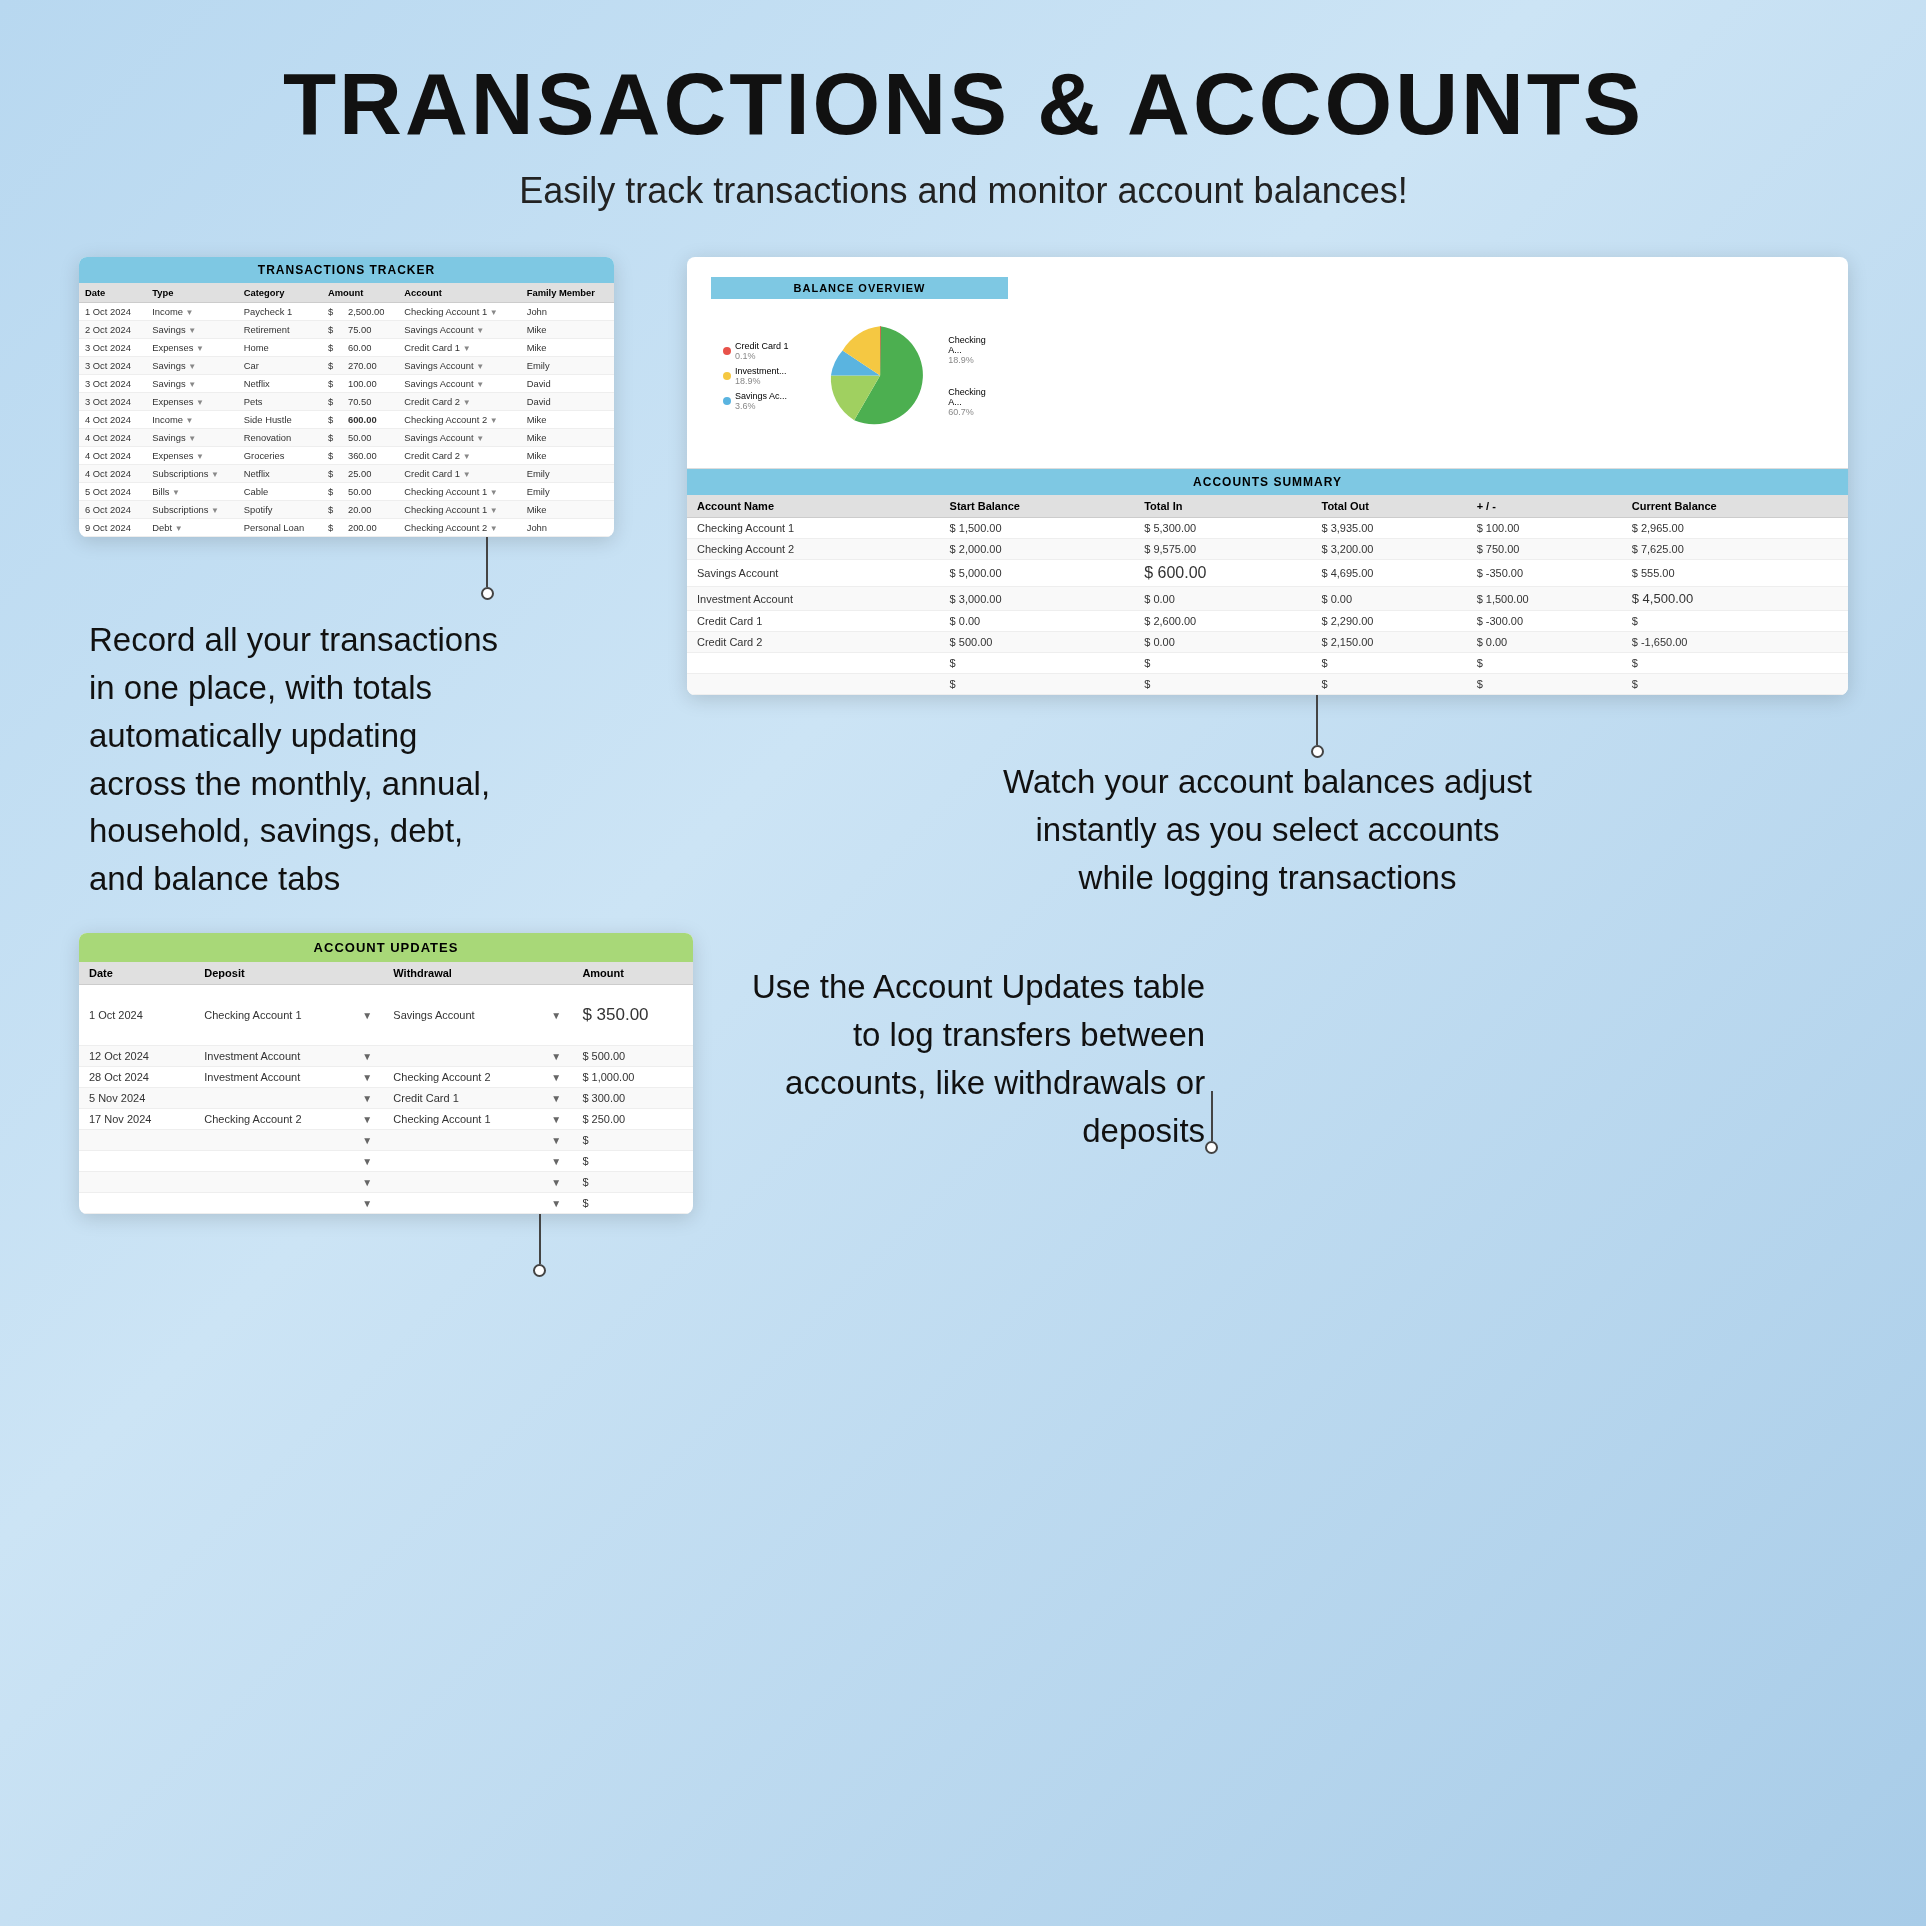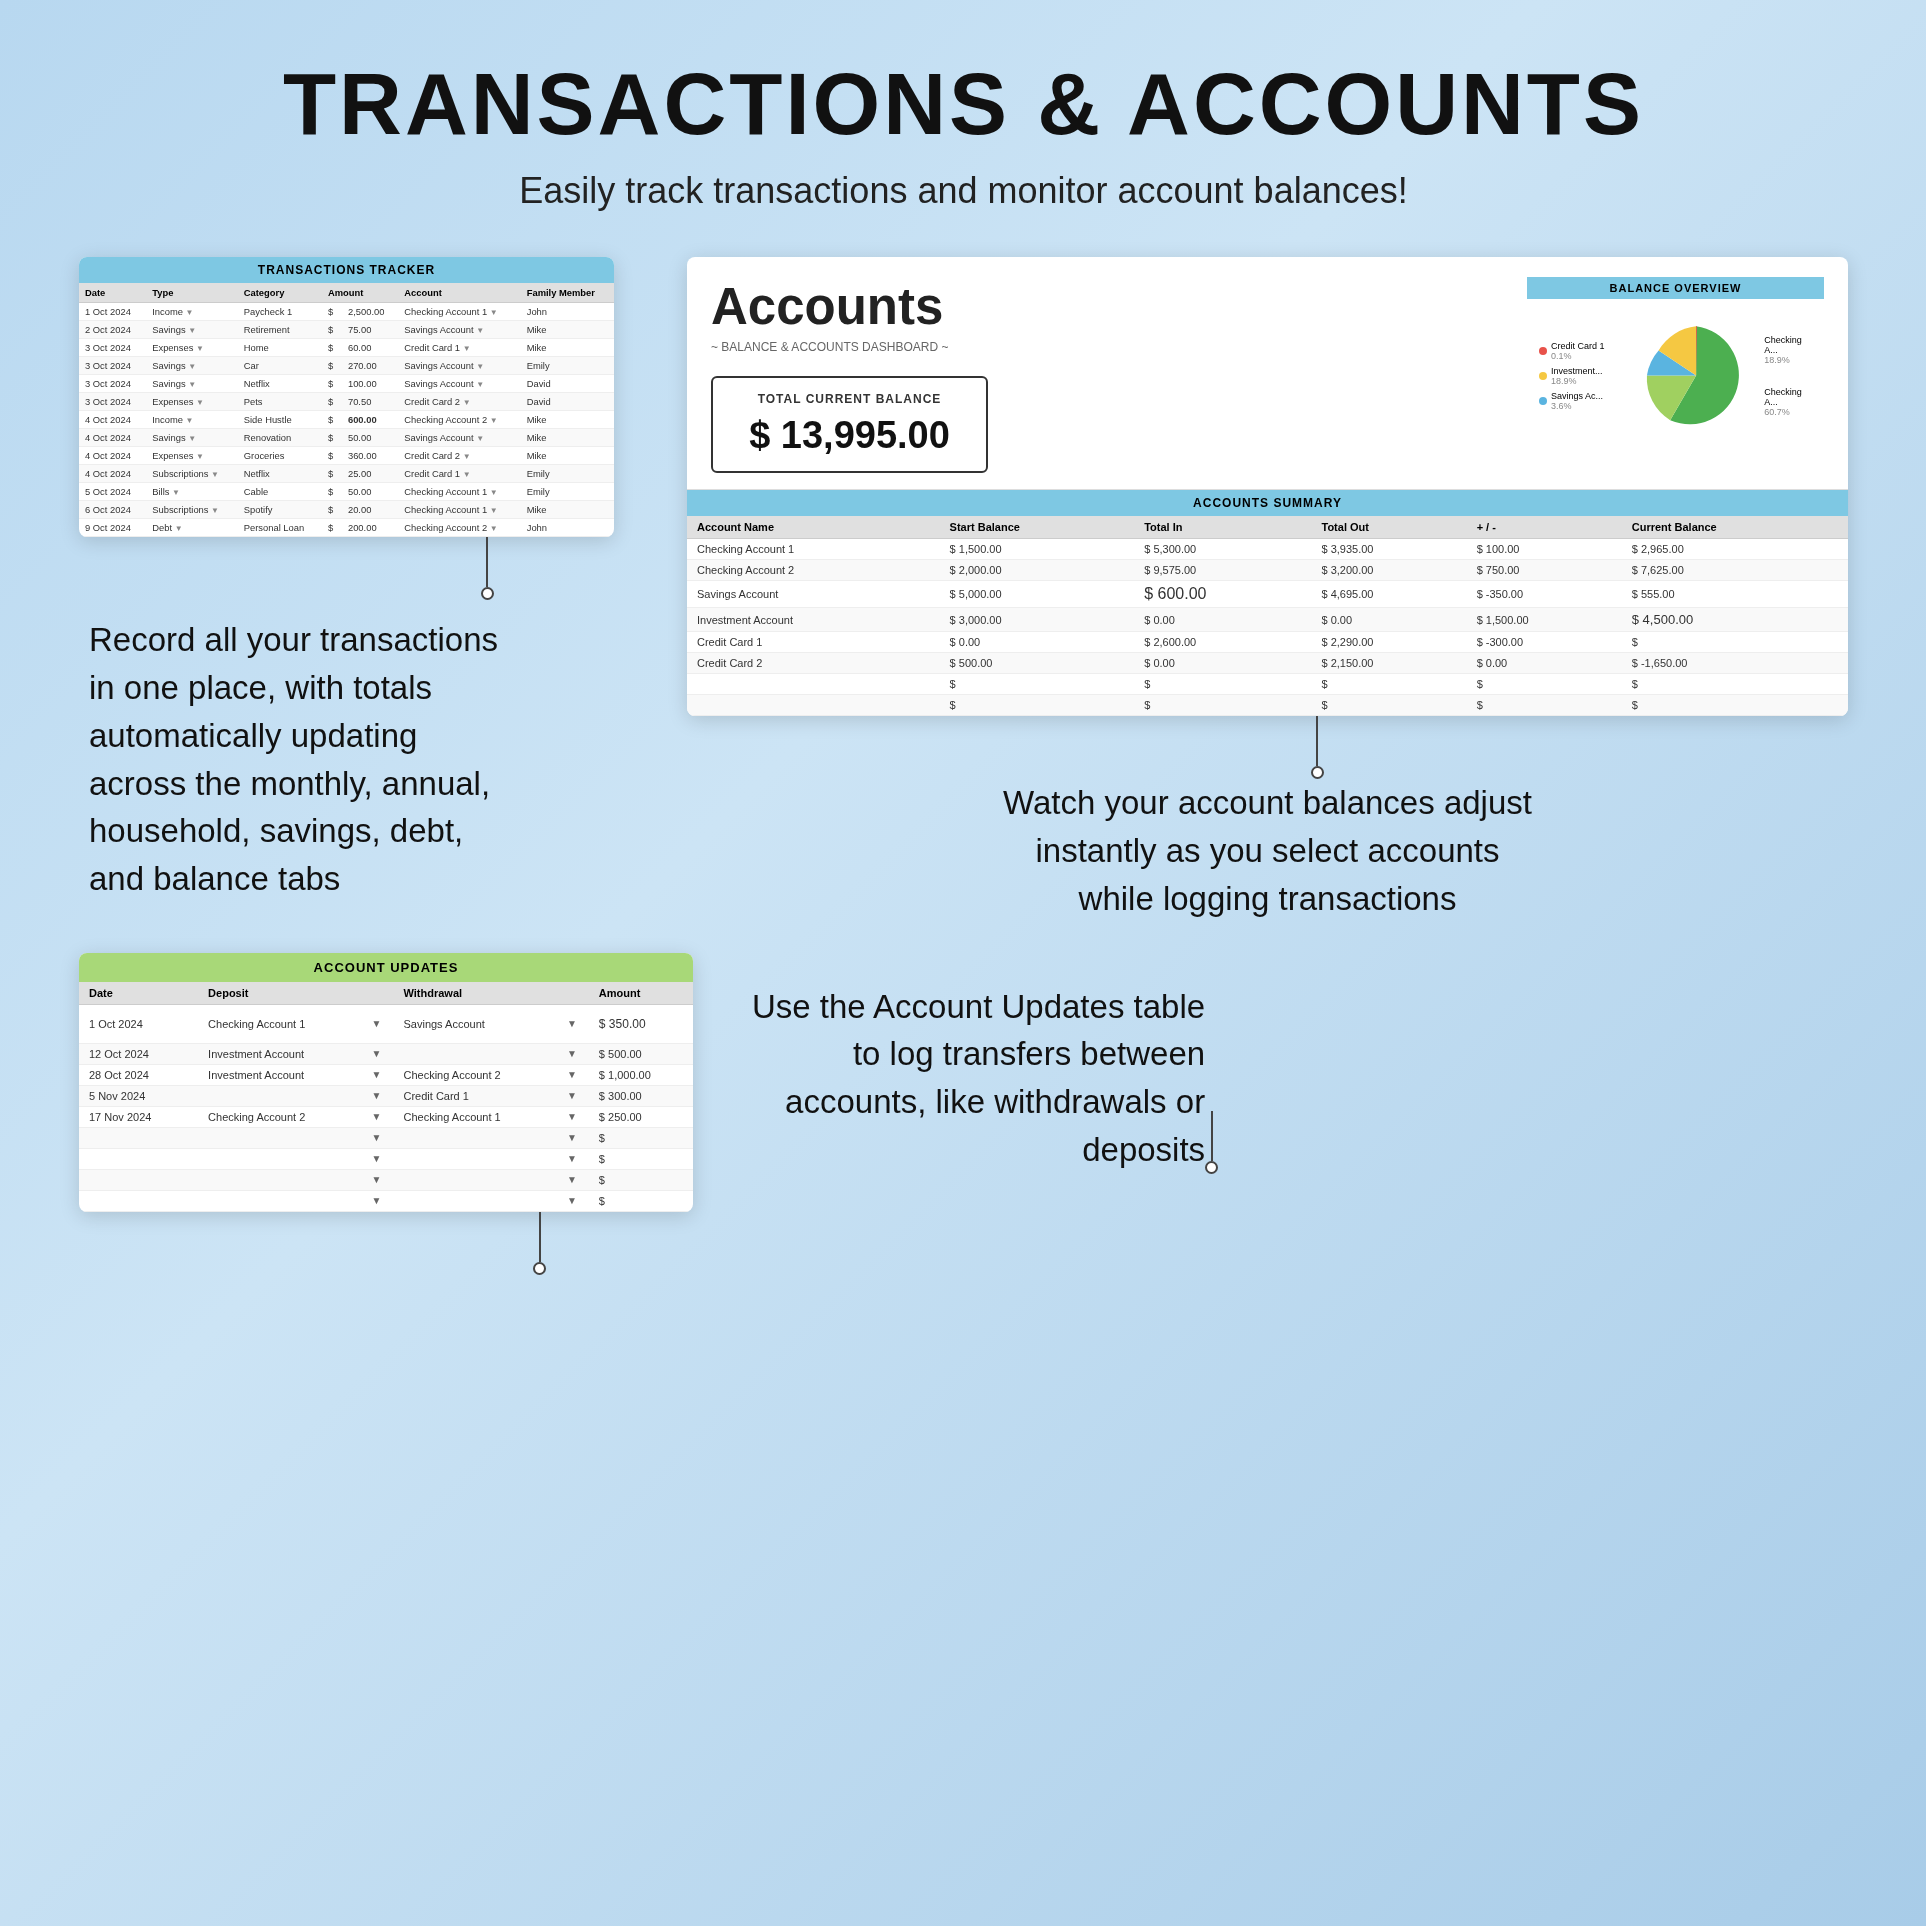--- a/index.html
+++ b/index.html
@@ -170,28 +170,20 @@
 household, savings, debt,
 and balance tabs</div>
   </div>
 
   <div style="display:flex; flex-direction:column; flex:1;">
 
     <div style="background:white; border-radius:8px; box-shadow:0 4px 20px rgba(0,0,0,0.15); overflow:hidden;">
 
       <div style="display:flex; flex-direction:row; padding:20px 24px 16px 24px; gap:20px; align-items:flex-start;">
 
-        <div style="flex:1;">
-          <div style="font-size:51px; font-weight:700; color:#222; font-family:Arial,sans-serif;">Accounts</div>
-          <div style="font-size:12px; color:#666; margin-top:4px; font-family:Arial,sans-serif;">~ BALANCE &amp; ACCOUNTS DASHBOARD ~</div>
-          <div style="border:2px solid #333; border-radius:6px; padding:14px 20px; margin-top:22px; display:inline-block; min-width:277px;">
-            <div style="font-size:12px; font-weight:700; text-align:center; color:#333; letter-spacing:1px; font-family:Arial,sans-serif;">TOTAL CURRENT BALANCE</div>
-            <div style="font-size:38px; font-weight:700; text-align:center; color:#111; margin-top:8px; font-family:Arial,sans-serif;">$ 13,995.00</div>
-          </div>
-        </div>
 
         <div style="width:297px; flex-shrink:0;">
           <div style="background:#7ec8e3; text-align:center; font-size:11px; font-weight:700; padding:5px; letter-spacing:1px; font-family:Arial,sans-serif;">BALANCE OVERVIEW</div>
           <div style="padding:12px; display:flex; flex-direction:row; align-items:center; gap:10px;">
 
             <div style="font-size:9px; display:flex; flex-direction:column; gap:5px; font-family:Arial,sans-serif; min-width:89px;">
               <div style="display:flex; align-items:center; gap:4px;">
                 <div style="width:8px; height:8px; border-radius:50%; background:#e8524a; flex-shrink:0;"></div>
                 <span>Credit Card 1<br><span style="color:#888;">0.1%</span></span>
               </div>
@@ -335,21 +327,21 @@
             <th style="background:#e0e0e0; padding:5px 10px; text-align:left; font-weight:700; border-bottom:1px solid #ccc;">Amount</th>
           </tr>
         </thead>
         <tbody id="updates-body">
             <tr>
               <td style="padding: 4px 10px; border-bottom: 1px solid rgb(238, 238, 238); font-size: 11px; color: rgb(51, 51, 51);">1 Oct 2024</td>
               <td style="padding: 4px 10px; border-bottom: 1px solid rgb(238, 238, 238); font-size: 11px; color: rgb(51, 51, 51);">Checking Account 1</td>
               <td style="padding: 4px; border-bottom: 1px solid rgb(238, 238, 238); font-size: 10px; color: rgb(102, 102, 102);">▼</td>
               <td style="padding: 4px 10px; border-bottom: 1px solid rgb(238, 238, 238); font-size: 11px; color: rgb(51, 51, 51);">Savings Account</td>
               <td style="padding: 4px; border-bottom: 1px solid rgb(238, 238, 238); font-size: 10px; color: rgb(102, 102, 102);">▼</td>
-              <td style="padding: 12px 10px; border-bottom: 1px solid rgb(238, 238, 238); font-size: 12px; color: rgb(51, 51, 51);">$ 350.00</td>
+              <td style="padding: 20px 10px; border-bottom: 1px solid rgb(238, 238, 238); font-size: 17px; color: rgb(51, 51, 51);">$ 350.00</td>
             </tr>
             <tr style="background: rgb(249, 249, 249);">
               <td style="padding: 4px 10px; border-bottom: 1px solid rgb(238, 238, 238); font-size: 11px; color: rgb(51, 51, 51);">12 Oct 2024</td>
               <td style="padding: 4px 10px; border-bottom: 1px solid rgb(238, 238, 238); font-size: 11px; color: rgb(51, 51, 51);">Investment Account</td>
               <td style="padding: 4px; border-bottom: 1px solid rgb(238, 238, 238); font-size: 10px; color: rgb(102, 102, 102);">▼</td>
               <td style="padding: 4px 10px; border-bottom: 1px solid rgb(238, 238, 238); font-size: 11px; color: rgb(51, 51, 51);"></td>
               <td style="padding: 4px; border-bottom: 1px solid rgb(238, 238, 238); font-size: 10px; color: rgb(102, 102, 102);">▼</td>
               <td style="padding: 4px 10px; border-bottom: 1px solid rgb(238, 238, 238); font-size: 11px; color: rgb(51, 51, 51);">$ 500.00</td>
             </tr>
             <tr>

